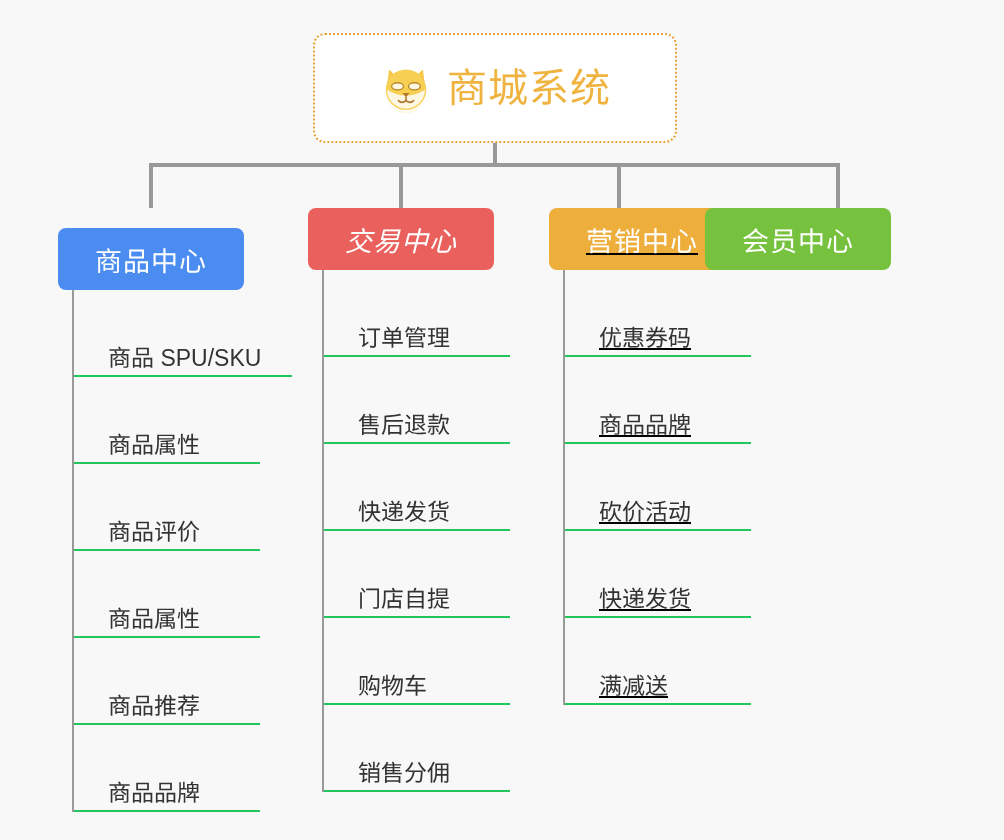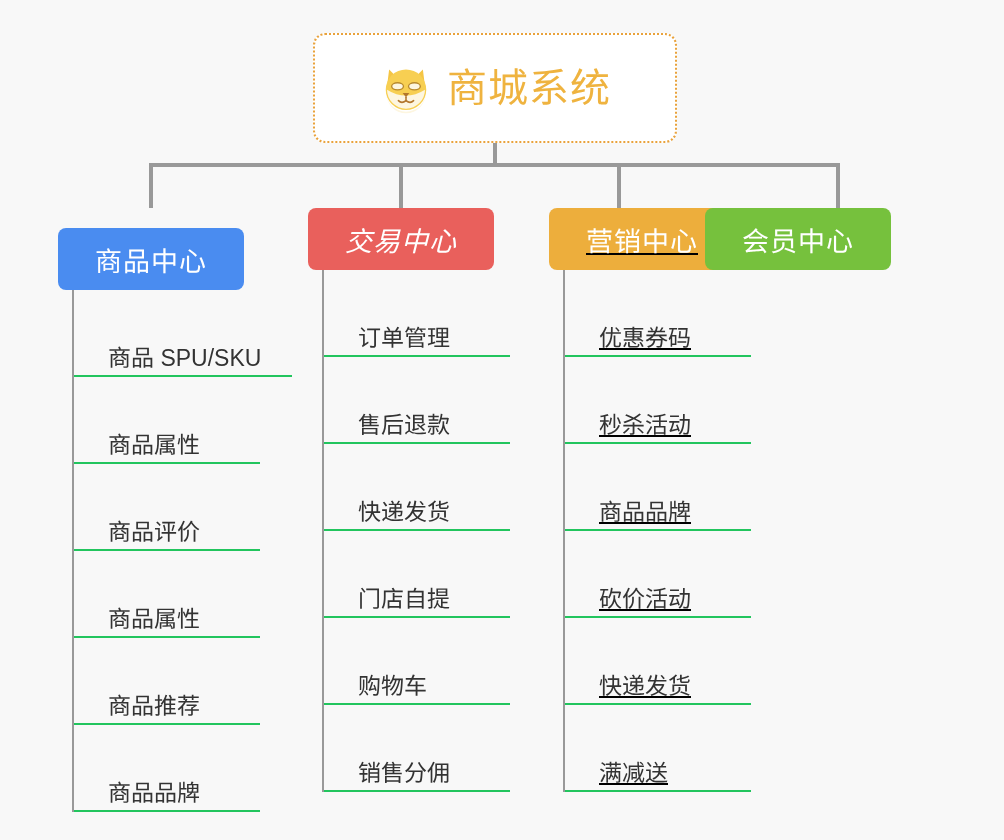--- a/index.html
+++ b/index.html
@@ -214,23 +214,20 @@
 
   <div class="branch branch-3">
     <div class="branch-header">
       <span>营销中心</span>
     </div>
     <div class="leaf-list">
       <div class="leaf-item">
           <span class="leaf-label">优惠券码</span>
         </div>
       <div class="leaf-item">
-          <span class="leaf-label">秒杀活动</span>
-        </div>
-      <div class="leaf-item">
           <span class="leaf-label">商品品牌</span>
         </div>
       <div class="leaf-item">
           <span class="leaf-label">砍价活动</span>
         </div>
       <div class="leaf-item">
           <span class="leaf-label">快递发货</span>
         </div>
       <div class="leaf-item">
           <span class="leaf-label">满减送</span>

